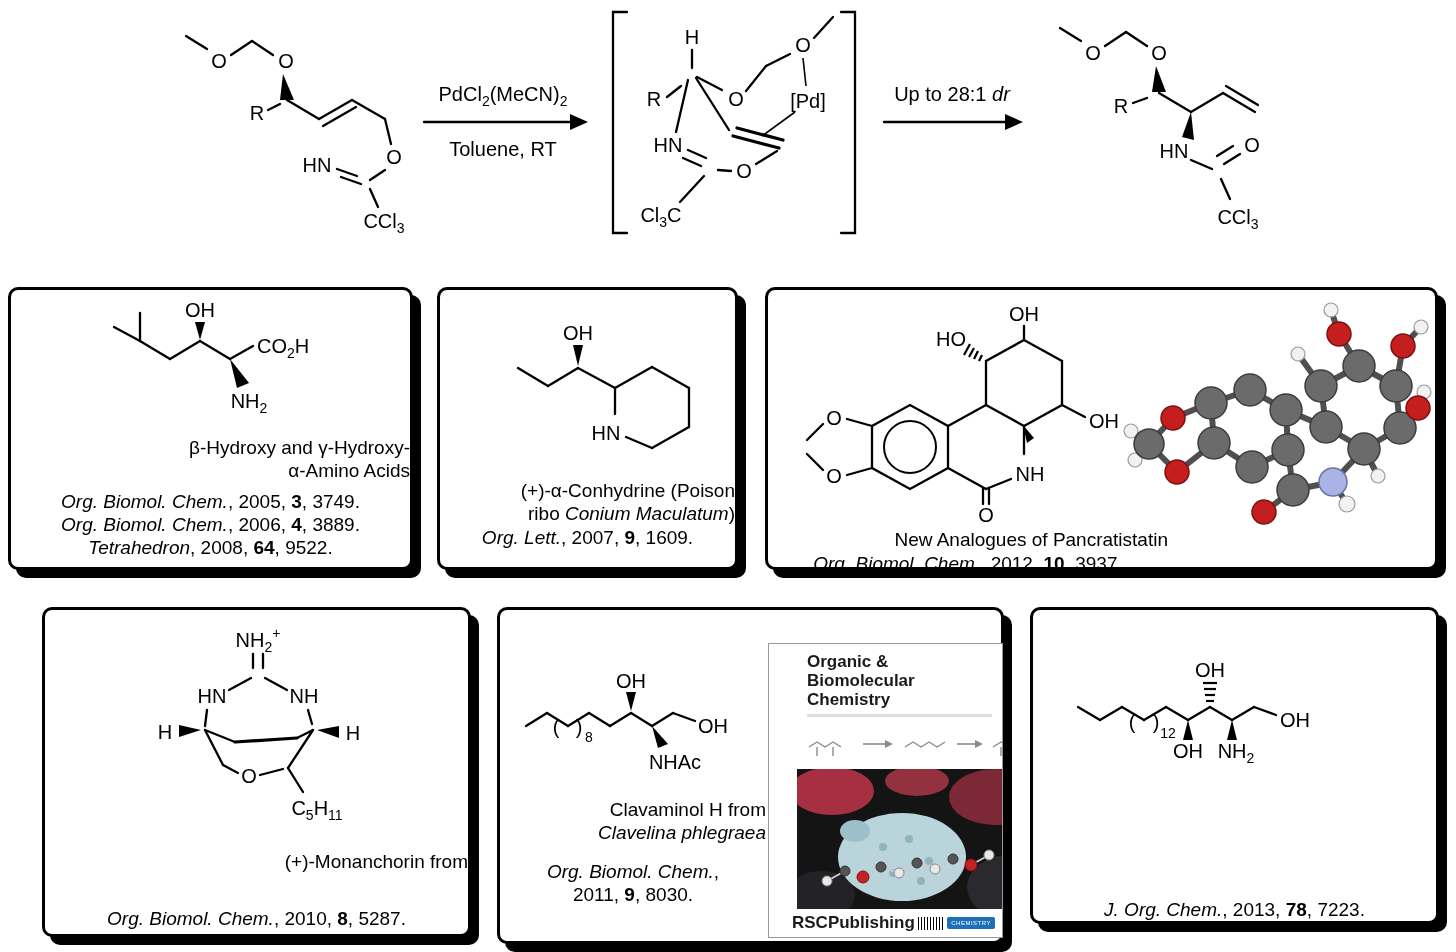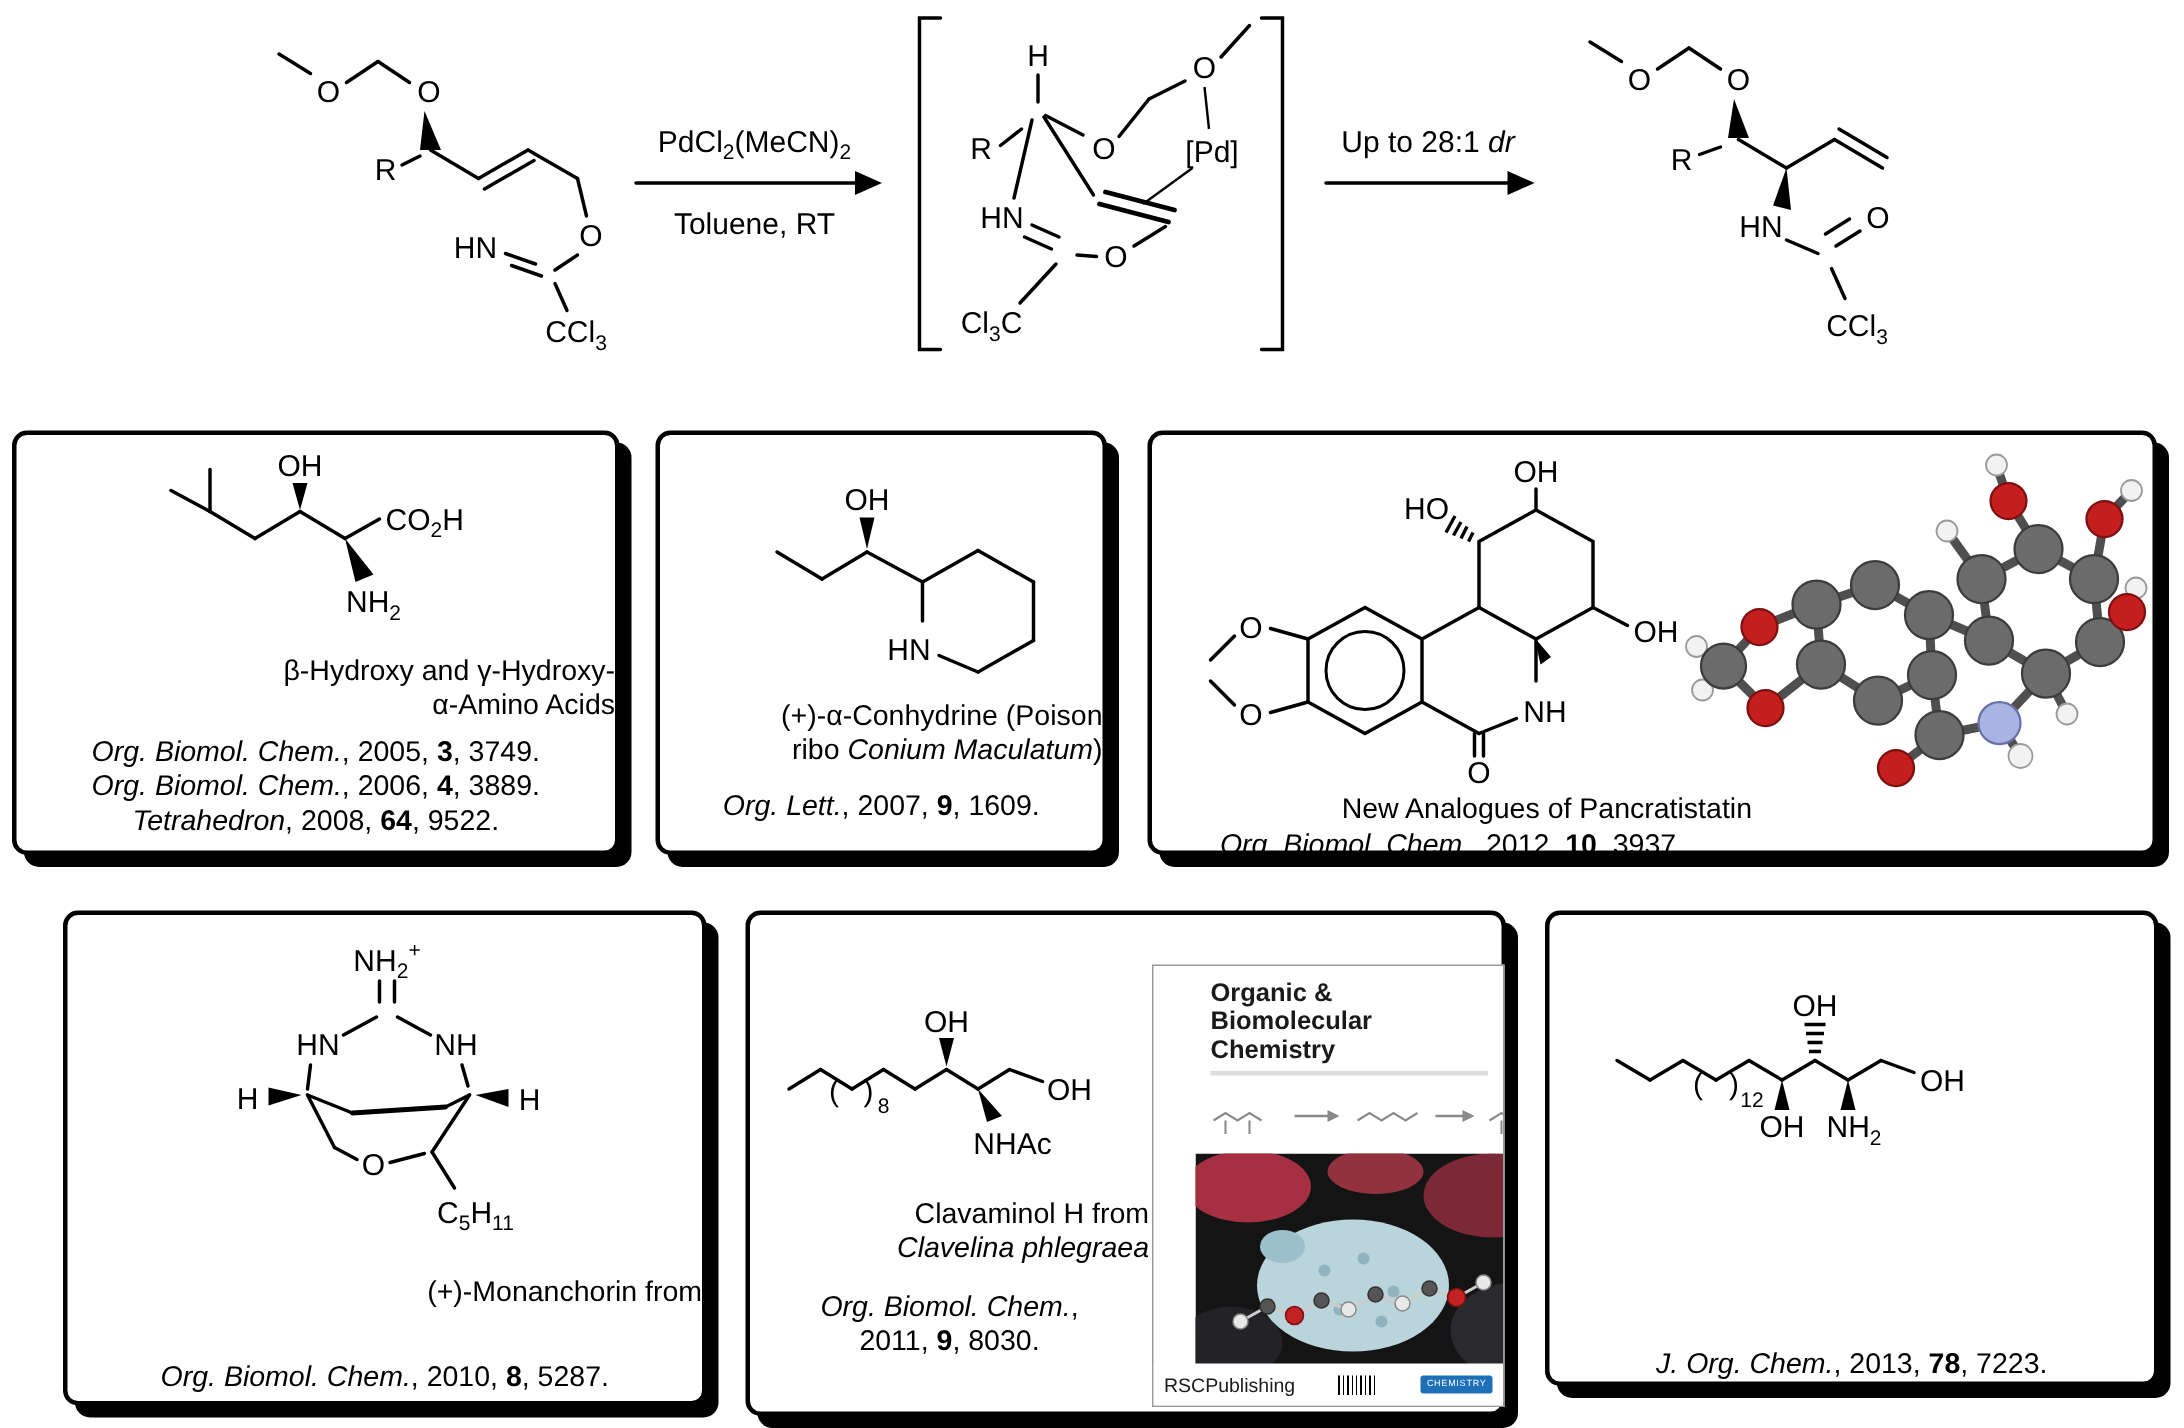--- a/index.html
+++ b/index.html
@@ -26,21 +26,21 @@
   .mbond { stroke:#4f4f4f; stroke-width:6; stroke-linecap:round; }
   .sC { fill:#6b6b6b; stroke:#3c3c3c; stroke-width:1.5; }
   .sO { fill:#c41e1e; stroke:#7d1010; stroke-width:1.5; }
   .sH { fill:#f2f2f2; stroke:#9a9a9a; stroke-width:1.2; }
   .sN { fill:#a9b4e4; stroke:#6872a8; stroke-width:1.5; }
   
   .cover { position:absolute; border:1px solid #999; background:#fff; overflow:hidden;padding-left:28px; }
   .cover-title { padding:8px 0 2px 10px; font-size:17px; font-weight:bold; line-height:19px; color:#1a1a1a; }
   .cover-meta { height:3px; background:#ddd; margin:3px 10px 2px 10px; }
   .cover-bottom { position:absolute; left:0; right:0; bottom:0; height:28px; background:#fff; display:flex; align-items:center; justify-content:space-between; padding:0 7px; }
-  .cover-pub { font-size:13px; font-weight:normal; color:#1a1a1a; }
+  .cover-pub { font-size:17px; font-weight:bold; color:#1a1a1a;margin-left:16px; }
   .cover-barcode { width:26px; height:13px; background:repeating-linear-gradient(90deg,#000 0 1px,#fff 1px 3px); }
   .cover-badge { background:#1d6fb8; color:#fff; font-size:6px; padding:3px 4px; border-radius:2px; letter-spacing:0.5px; }
 </style>
 </head>
 <body>
 
 <div class="canvas">
 
   <svg class="abs" style="left:0;top:0" width="1456" height="278" viewBox="0 0 1456 278">
 
@@ -167,21 +167,21 @@
       <text x="138" y="40" text-anchor="middle">OH</text>
       <path class="bond" d="M138,68 L175,88"></path>
       <path class="bond" d="M175,88 L212,67"></path>
       <path class="bond" d="M212,67 L249,88"></path>
       <path class="bond" d="M249,88 L249,127"></path>
       <path class="bond" d="M249,127 L212,148"></path>
       <path class="bond" d="M212,148 L186,137"></path>
       <path class="bond" d="M175,88 L175,114"></path>
       <text x="166" y="140" text-anchor="middle">HN</text>
     </svg>
-    <div class="caption" style="top:176px">
+    <div class="caption" style="top:189px">
       <div>(+)-α-Conhydrine (Poison</div>
       <div><span>ribo </span><span class="it">Conium Maculatum</span><span>)</span></div>
     </div>
     <div class="cits" style="top:236px">
       <div class="cit"><span class="it">Org. Lett.</span><span>, 2007, </span><span class="bd">9</span><span>, 1609.</span></div>
     </div>
   </div>
 
   <div class="panel" style="left:765px;top:287px;width:673px;height:283px">
     <svg class="abs" style="left:0;top:4px" width="667" height="232" viewBox="0 0 667 232">

